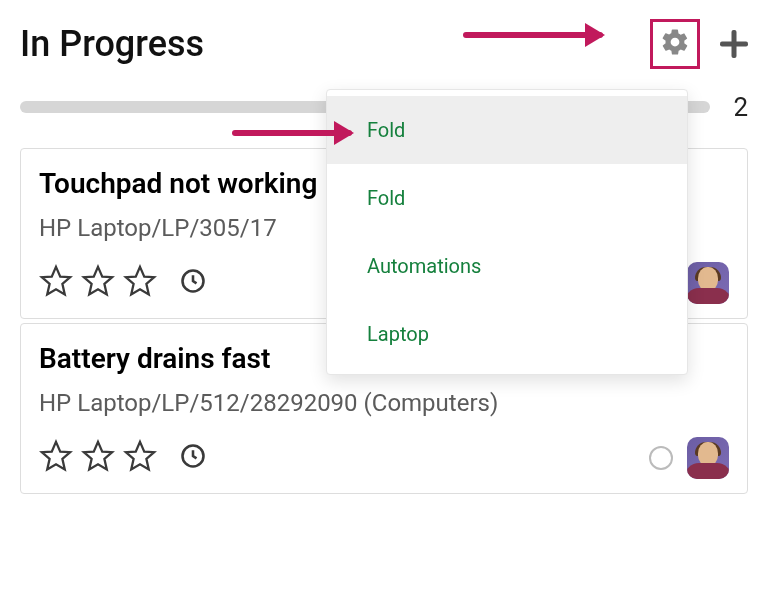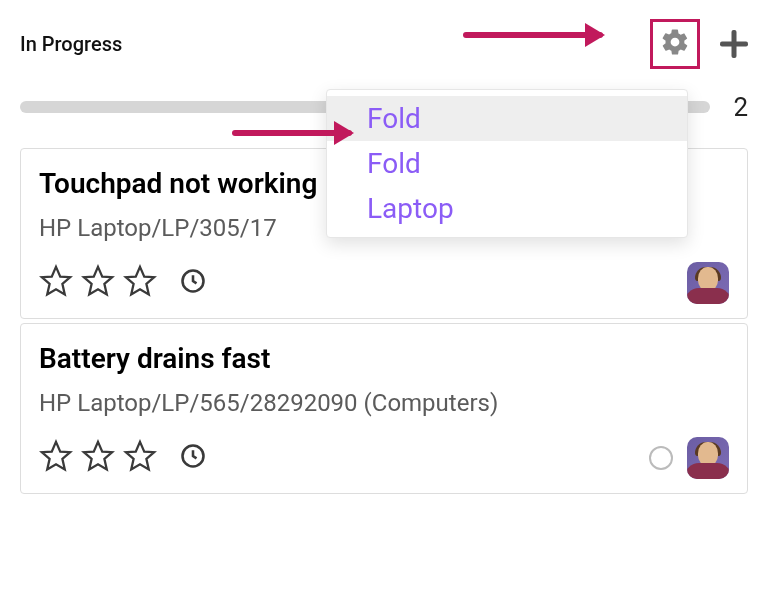--- a/index.html
+++ b/index.html
@@ -14,21 +14,21 @@
   .column {
     padding: 18px 20px 0 20px;
   }
   .col-header {
     display: flex;
     align-items: center;
     justify-content: space-between;
     height: 52px;
   }
   .col-title {
-    font-size: 20px;
+    font-size: 36px;
     font-weight: 500;
     color: #111;
   }
   .col-actions {
     display: flex;
     align-items: center;
     gap: 20px;
   }
   .gear-wrap {
     width: 50px;
@@ -149,23 +149,23 @@
     left: 326px;
     width: 362px;
     background: #fff;
     border: 1px solid #e6e6e6;
     border-radius: 4px;
     box-shadow: 0 6px 18px rgba(0,0,0,0.12);
     padding: 6px 0;
     z-index: 10;
   }
   .menu-item {
-    padding: 6px 40px;
-    font-size: 28px;
-    color: #8b5cf6;
+    padding: 22px 40px;
+    font-size: 20px;
+    color: #15803d;
     cursor: pointer;
   }
   .menu-item.hovered {
     background: #eeeeee;
   }
 
   
   .arrow {
     position: absolute;
     z-index: 20;
@@ -238,21 +238,21 @@
             <div class="avatar-hair"></div>
               <div class="avatar-face"></div>
               <div class="avatar-body"></div>
           </div>
         </div>
       </div>
     </div>
 
     <div class="card">
       <div class="card-title">Battery drains fast</div>
-      <div class="card-sub">HP Laptop/LP/565/28292090 (Computers)</div>
+      <div class="card-sub">HP Laptop/LP/512/28292090 (Computers)</div>
       <div class="card-footer">
         <div class="stars-row">
           <span class="star"><svg viewBox="0 0 24 24">
                 <polygon points="12 2 15 9 22 9.3 16.5 14 18.2 21.5 12 17.8 5.8 21.5 7.5 14 2 9.3 9 9"></polygon>
               </svg></span>
           <span class="star"><svg viewBox="0 0 24 24">
                 <polygon points="12 2 15 9 22 9.3 16.5 14 18.2 21.5 12 17.8 5.8 21.5 7.5 14 2 9.3 9 9"></polygon>
               </svg></span>
           <span class="star"><svg viewBox="0 0 24 24">
                 <polygon points="12 2 15 9 22 9.3 16.5 14 18.2 21.5 12 17.8 5.8 21.5 7.5 14 2 9.3 9 9"></polygon>
@@ -272,20 +272,21 @@
         </div>
       </div>
     </div>
 
   </div>
 </div>
 
 <div class="menu">
   <div class="menu-item hovered">Fold</div>
   <div class="menu-item">Fold</div>
+  <div class="menu-item">Automations</div>
   <div class="menu-item">Laptop</div>
 </div>
 
 <div class="arrow a1">
   <div class="shaft-wrap">
       <div class="shaft"></div>
       <div class="head"></div>
     </div>
 </div>
 <div class="arrow a2">

